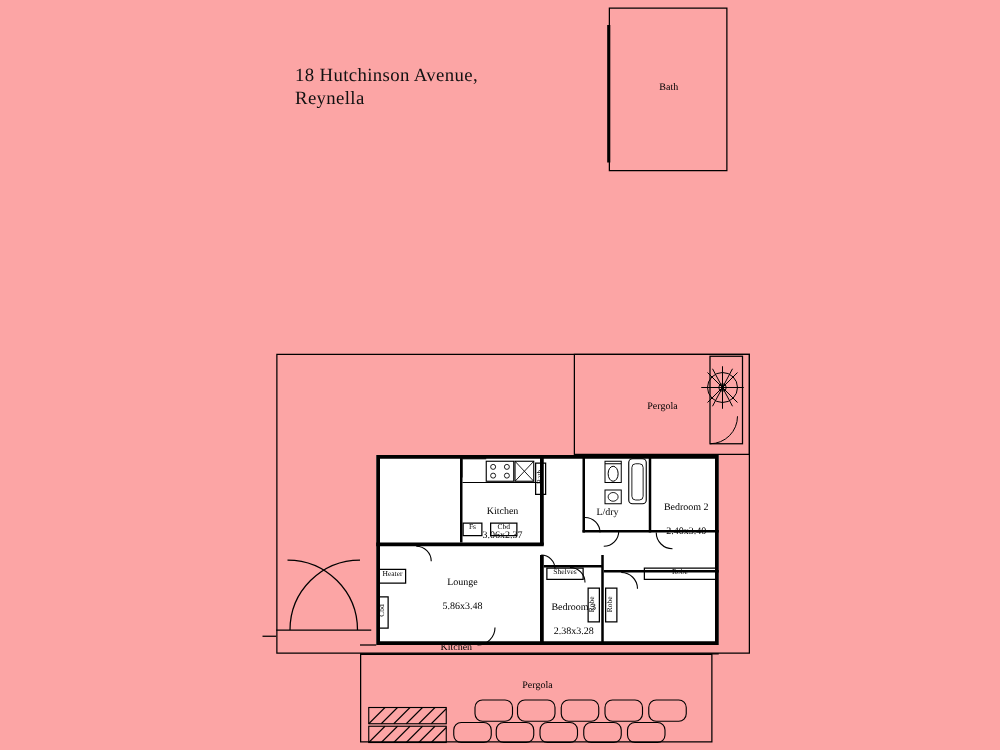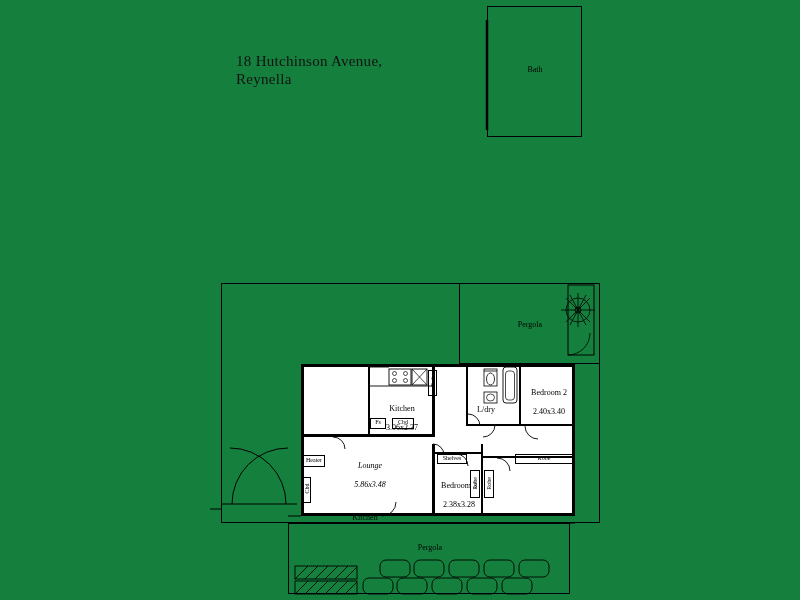--- a/index.html
+++ b/index.html
@@ -11,21 +11,21 @@
     width: 800px;
     height: 600px;
     font-family: "Liberation Serif", serif;
     color: #000000;
     overflow: hidden;
   }
   #plan {
     position: relative;
     width: 800px;
     height: 600px;
-    background: #15803d;
+    background: #fca5a5;
   }
   .title {
     position: absolute;
     left: 236px;
     top: 52px;
     font-family: "Liberation Serif", serif;
     font-size: 15px;
     line-height: 18px;
     letter-spacing: 0.3px;
     white-space: pre-line;
@@ -110,27 +110,27 @@
 
   <div class="lbl f8" style="left:371px; top:395px; width:62px;">
     <span>Kitchen</span><br>
     <span>3.06x2.37</span>
   </div>
 
   <div class="lbl f8" style="left:435px; top:396px; width:32px;padding-left:35px;">
     <span>L/dry</span>
   </div>
 
-  <div class="lbl f8" style="left:335px; top:452px; width:70px;font-style:italic;">
+  <div class="lbl f8" style="left:335px; top:452px; width:70px;">
     <span>Lounge</span><br>
     <span>5.86x3.48</span>
   </div>
 
 
-  <div class="lbl f8" style="left:522px; top:379px; width:54px;">
+  <div class="lbl f8" style="left:522px; top:392px; width:54px;">
     <span>Bedroom 2</span><br>
     <span>2.40x3.40</span>
   </div>
 
   <div class="lbl f8" style="left:434px; top:472px; width:50px;">
     <span>Bedroom 3</span><br>
     <span>2.38x3.28</span>
   </div>
 
   <div class="box thin" style="left:303px; top:455px; width:22px; height:12px;"></div>

